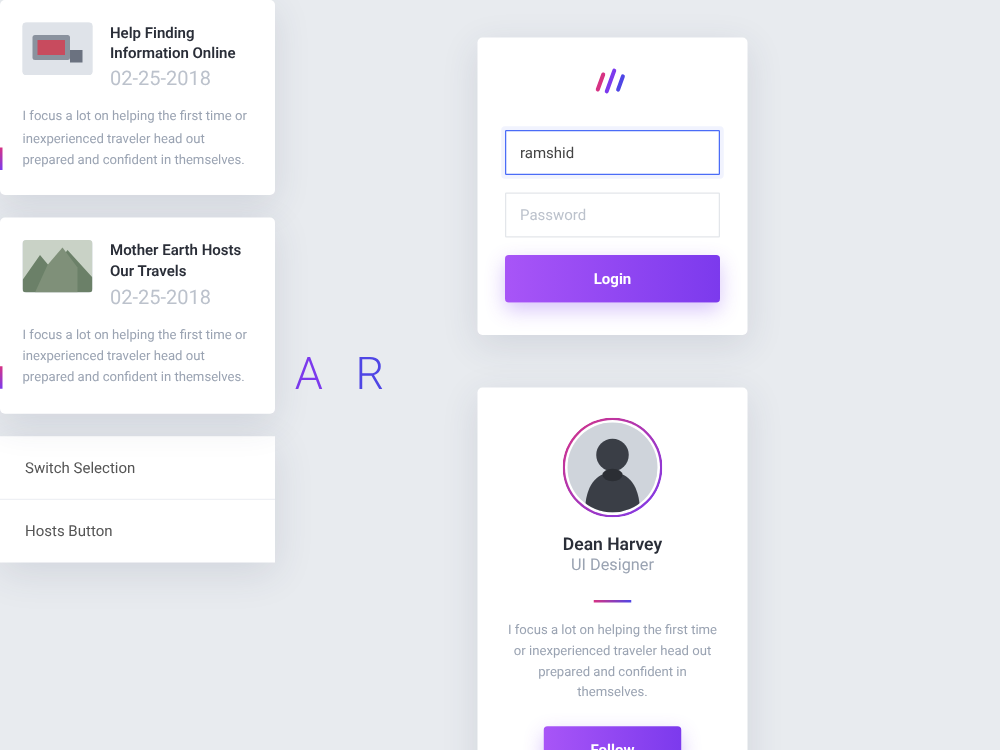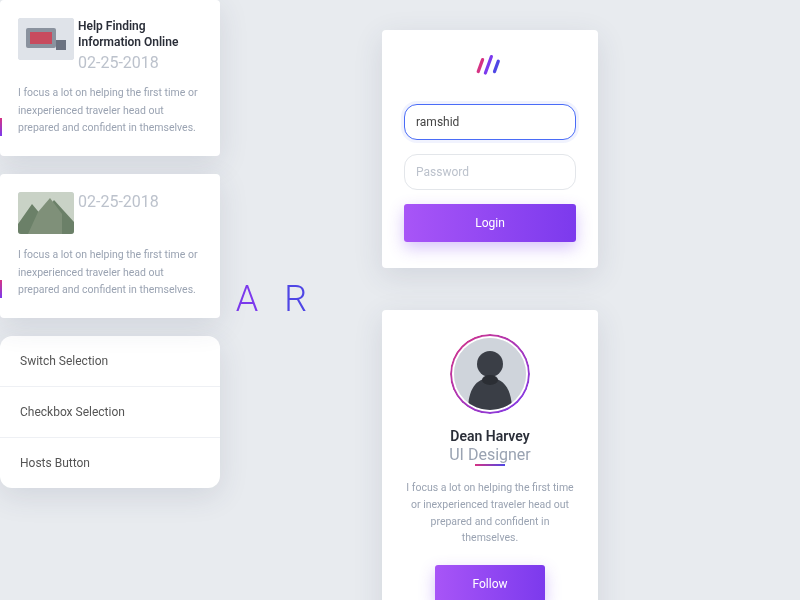--- a/index.html
+++ b/index.html
@@ -7,44 +7,44 @@
 .brand{position:absolute;left:95px;top:278px;font-size:36px;font-weight:300;letter-spacing:26px}
 .brand span:nth-child(1){color:#d63384}
 .brand span:nth-child(2){color:#e83e8c}
 .brand span:nth-child(3){color:#c026d3}
 .brand span:nth-child(4){color:#7c3aed}
 .brand span:nth-child(5){color:#4f46e5}
 .card{background:#fff;border-radius:4px;box-shadow:0 8px 30px rgba(50,60,90,0.12);position:absolute}
 .login-card{left:382px;top:30px;width:216px;padding:24px 22px 26px}
 .logo{display:flex;justify-content:center;margin-bottom:22px}
 .logo svg{width:32px;height:28px}
-.input{width:100%;border:1px solid #e3e6ea;border-radius:13px;padding:10px 11px;font-size:12px;color:#444;margin-bottom:14px;outline:none}
+.input{width:100%;border:1px solid #e3e6ea;border-radius:1px;padding:10px 11px;font-size:12px;color:#444;margin-bottom:14px;outline:none}
 .input.active{border-color:#4a6cf7;box-shadow:0 0 0 3px rgba(74,108,247,0.08)}
 .input::placeholder{color:#bcc2cc}
-.btn{width:100%;border:none;border-radius:3px;padding:12px 0;font-size:12px;font-weight:400;color:#fff;background:linear-gradient(90deg,#a855f7,#7c3aed);cursor:pointer;box-shadow:0 6px 16px rgba(124,58,237,0.3)}
+.btn{width:100%;border:none;border-radius:3px;padding:12px 0;font-size:12px;font-weight:700;color:#fff;background:linear-gradient(90deg,#a855f7,#7c3aed);cursor:pointer;box-shadow:0 6px 16px rgba(124,58,237,0.3)}
 .profile-card{left:382px;top:310px;width:216px;padding:24px 22px 26px;text-align:center}
 .avatar-wrap{position:relative;width:80px;height:80px;margin:0 auto 14px}
 .avatar-ring{position:absolute;inset:0;border-radius:50%;border:2px solid transparent;background:linear-gradient(135deg,#d63384,#7c3aed) border-box;-webkit-mask:linear-gradient(#fff 0 0) padding-box,linear-gradient(#fff 0 0);-webkit-mask-composite:xor;mask-composite:exclude}
 .avatar{position:absolute;inset:4px;border-radius:50%;background:#e2e5ea}
 .avatar svg{width:100%;height:100%;border-radius:50%}
 .profile-name{font-size:14px;font-weight:600;color:#2a2e38;margin-bottom:1px}
-.profile-role{font-size:16px;color:#9aa3b2;margin-bottom:0}
+.profile-role{font-size:13px;color:#9aa3b2;margin-bottom:20px}
 .accent-bar{width:30px;height:2px;background:linear-gradient(90deg,#d63384,#4f46e5);margin:0 auto 14px}
 .profile-bio{font-size:10.5px;line-height:1.6;color:#9aa3b2;margin-bottom:18px}
 .follow-btn{width:110px;margin:0 auto;display:block}
 .feed{left:640px;top:30px;width:220px}
 .feed-item{background:#fff;border-radius:4px;box-shadow:0 8px 30px rgba(50,60,90,0.12);padding:18px 18px 20px;margin-bottom:18px;position:relative}
-.feed-head{display:flex;gap:4px;margin-bottom:12px}
+.feed-head{display:flex;gap:14px;margin-bottom:12px}
 .thumb{width:56px;height:42px;border-radius:3px;background:#d8dce2;flex-shrink:0;overflow:hidden}
 .thumb svg{width:100%;height:100%}
 .feed-title{font-size:12px;font-weight:600;color:#2a2e38;line-height:1.35;margin-bottom:3px}
 .feed-date{font-size:16px;color:#bcc2cc}
 .feed-body{font-size:10.5px;line-height:1.65;color:#9aa3b2}
 .feed-accent{position:absolute;left:-1px;bottom:20px;width:3px;height:18px;background:linear-gradient(180deg,#d63384,#7c3aed)}
-.settings{left:640px;top:384px;width:220px;background:#fff;border-radius:12px;box-shadow:0 8px 30px rgba(50,60,90,0.12);overflow:hidden}
+.settings{left:640px;top:384px;width:220px;background:#fff;border-radius:0;box-shadow:0 8px 30px rgba(50,60,90,0.12);overflow:hidden}
 .setting-row{padding:18px 20px;font-size:12px;color:#555;border-bottom:1px solid #eef0f4}
 .setting-row:last-child{border-bottom:none}
 </style>
 </head>
 <body>
 
 <div class="brand">
   <span>C</span><span>L</span><span>E</span><span>A</span><span>R</span>
 </div>
 
@@ -103,24 +103,24 @@
     <div class="feed-accent"></div>
     <div class="feed-head">
       <div class="thumb">
         <svg viewBox="0 0 56 42">
             <rect width="56" height="42" fill="#c9d2c6"></rect>
             <path d="M0 32 L14 12 L24 24 L36 8 L56 30 L56 42 L0 42 Z" fill="#6b8068"></path>
             <path d="M20 20 L32 6 L44 22 L44 42 L10 42 Z" fill="#7f9079"></path>
           </svg>
       </div>
       <div>
+        <div class="feed-title">Mother Earth Hosts Our Travels</div>
         <div class="feed-date">02-25-2018</div>
       </div>
     </div>
     <div class="feed-body">I focus a lot on helping the first time or inexperienced traveler head out prepared and confident in themselves.</div>
   </div>
 </div>
 
 <div class="settings">
   <div class="setting-row">Switch Selection</div>
-  <div class="setting-row">Checkbox Selection</div>
   <div class="setting-row">Hosts Button</div>
 </div>
 
 </body></html>

